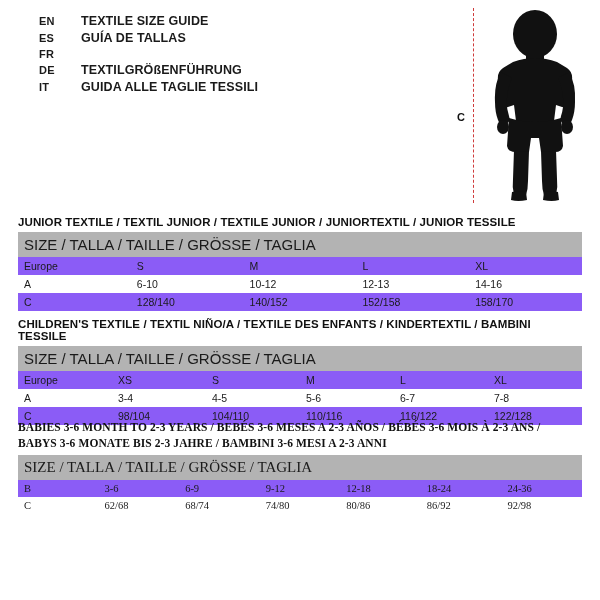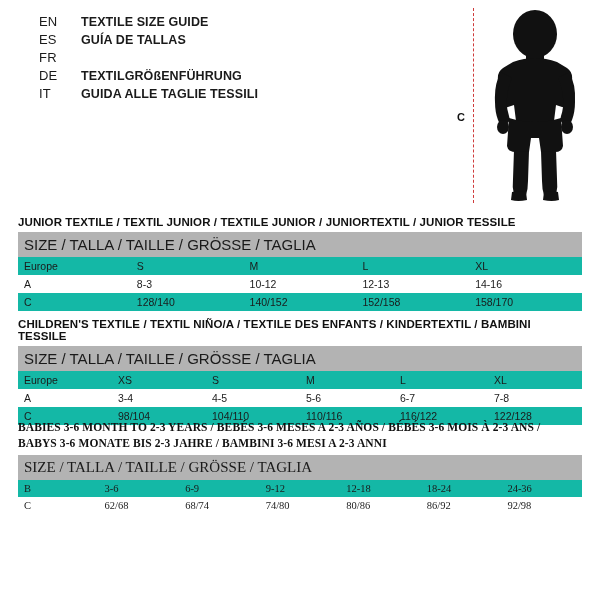--- a/index.html
+++ b/index.html
@@ -28,22 +28,22 @@
     top: 14px;
     width: 420px;
   }
   .header-row {
     display: flex;
     align-items: baseline;
     margin-bottom: 3px;
   }
   .lang-code {
     width: 42px;
-    font-size: 13px;
-    font-weight: normal;
+    font-size: 11px;
+    font-weight: bold;
     letter-spacing: 0.2px;
     padding-left: 17px;
   }
   .lang-title {
     font-size: 12.5px;
     font-weight: bold;
     letter-spacing: 0.1px;
   }
 
   
@@ -100,21 +100,21 @@
     color: #1a1a1a;
     vertical-align: middle;
   }
   tr.head td {
     background: #b3b3b3;
     font-size: 15px;
     padding-top: 4px;
     padding-bottom: 4px;
   }
   tr.shade td {
-    background: #14b8a6;
+    background: #8b5cf6;
   }
   tr.plain td {
     background: #ffffff;
   }
   .col-label {
     width: 88px;
   }
 
   
   .footnotes {
@@ -197,21 +197,21 @@
       </tr>
       <tr class="shade">
         <td class="col-label">Europe</td>
         <td>S</td>
         <td>M</td>
         <td>L</td>
         <td>XL</td>
       </tr>
       <tr class="plain">
         <td class="col-label">A</td>
-        <td>8-3</td>
+        <td>6-10</td>
         <td>10-12</td>
         <td>12-13</td>
         <td>14-16</td>
       </tr>
       <tr class="shade">
         <td class="col-label">C</td>
         <td>128/140</td>
         <td>140/152</td>
         <td>152/158</td>
         <td>158/170</td>

